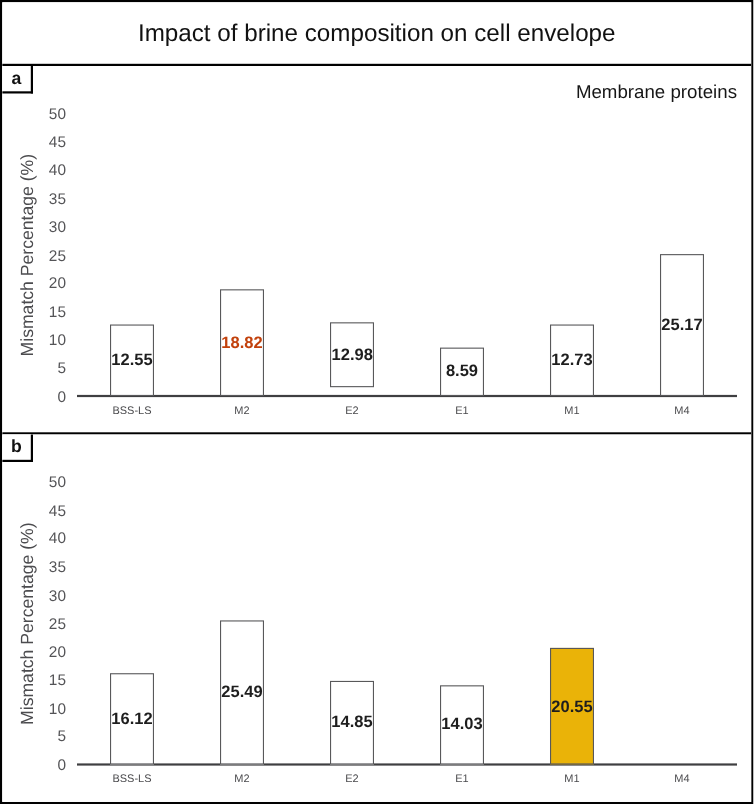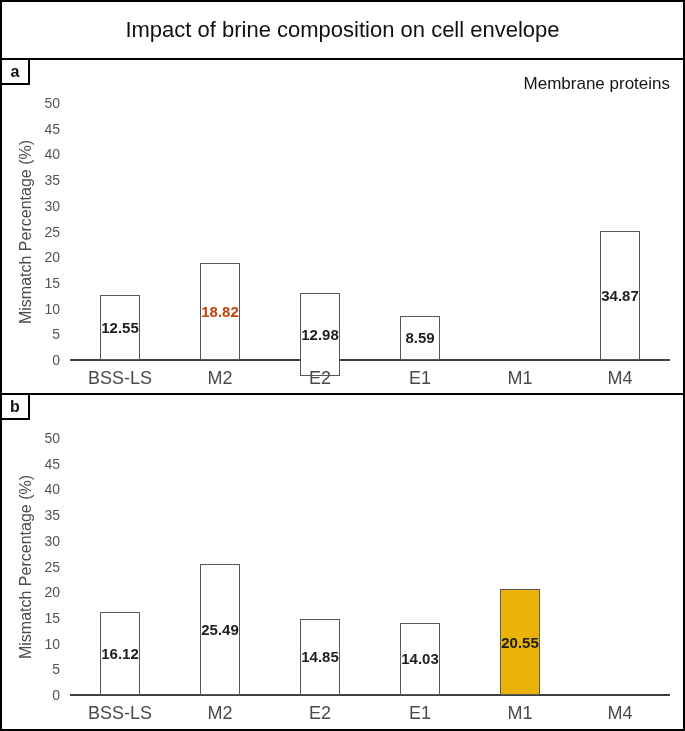--- a/index.html
+++ b/index.html
@@ -71,21 +71,21 @@
     border:1.5px solid #58585a;
     display:flex;align-items:center;justify-content:center;
   }
   .bar-value{
     font-size:15px;font-weight:bold;color:#1e1e1e;
     white-space:nowrap;
   }
   .xtick{
     position:absolute;width:100px;
     text-align:center;
-    font-size:18px;color:#4a4a4d;
+    font-size:10px;color:#4a4a4d;
   }
 </style>
 </head>
 <body>
 
 <div class="figure">
 
   <div class="title-box">
     <div>Impact of brine composition on cell envelope</div>
   </div>
@@ -108,31 +108,34 @@
         <div class="ytick" style="top: 43px; color: rgb(84, 84, 87);">50</div>
         <div class="x-axis" style="top: 299px; background: rgb(63, 63, 65);"></div>
         <div class="bar" style="left: 98px; top: 235.493px; height: 64.507px; background: rgb(255, 255, 255); border-color: rgb(88, 88, 90);">
           <div class="bar-value" style="color: rgb(30, 30, 30);">12.55</div>
         </div>
         <div class="xtick" style="left: 68px; top: 308px;">BSS-LS</div>
         <div class="bar" style="left: 198px; top: 203.265px; height: 96.7348px; background: rgb(255, 255, 255); border-color: rgb(88, 88, 90);">
           <div class="bar-value" style="color: #c2410c;">18.82</div>
         </div>
         <div class="xtick" style="left: 168px; top: 308px;">M2</div>
-        <div class="bar" style="left: 298px; top: 233.283px; height: 83px; background: rgb(255, 255, 255); border-color: rgb(88, 88, 90);">
+        <div class="bar" style="left: 298px; top: 233.283px; height: 59px; background: rgb(255, 255, 255); border-color: rgb(88, 88, 90); justify-content: flex-end;">
           <div class="bar-value" style="color: rgb(30, 30, 30);">12.98</div>
         </div>
         <div class="xtick" style="left: 268px; top: 308px;">E2</div>
         <div class="bar" style="left: 398px; top: 255.847px; height: 44.1526px; background: rgb(255, 255, 255); border-color: rgb(88, 88, 90);">
           <div class="bar-value" style="color: rgb(30, 30, 30);">8.59</div>
         </div>
         <div class="xtick" style="left: 368px; top: 308px;">E1</div>
+        <div class="bar" style="left: 498px; top: 234.568px; height: 65.4322px; background: rgb(255, 255, 255); border-color: rgb(88, 88, 90);">
+          <div class="bar-value" style="color: rgb(30, 30, 30);">12.73</div>
+        </div>
         <div class="xtick" style="left: 468px; top: 308px;">M1</div>
         <div class="bar" style="left: 598px; top: 170.626px; height: 129.374px; background: rgb(255, 255, 255); border-color: rgb(88, 88, 90);">
-          <div class="bar-value" style="color: rgb(30, 30, 30);">34.87</div>
+          <div class="bar-value" style="color: rgb(30, 30, 30);">25.17</div>
         </div>
         <div class="xtick" style="left: 568px; top: 308px;">M4</div>
       </div>
   </section>
 
   <section class="panel panel-b">
     <div class="corner-label">b</div>
     <div class="ylabel">Mismatch Percentage (%)</div>
     <div class="chart">
         <div class="ytick" style="top: 300px; color: rgb(84, 84, 87);">0</div>

